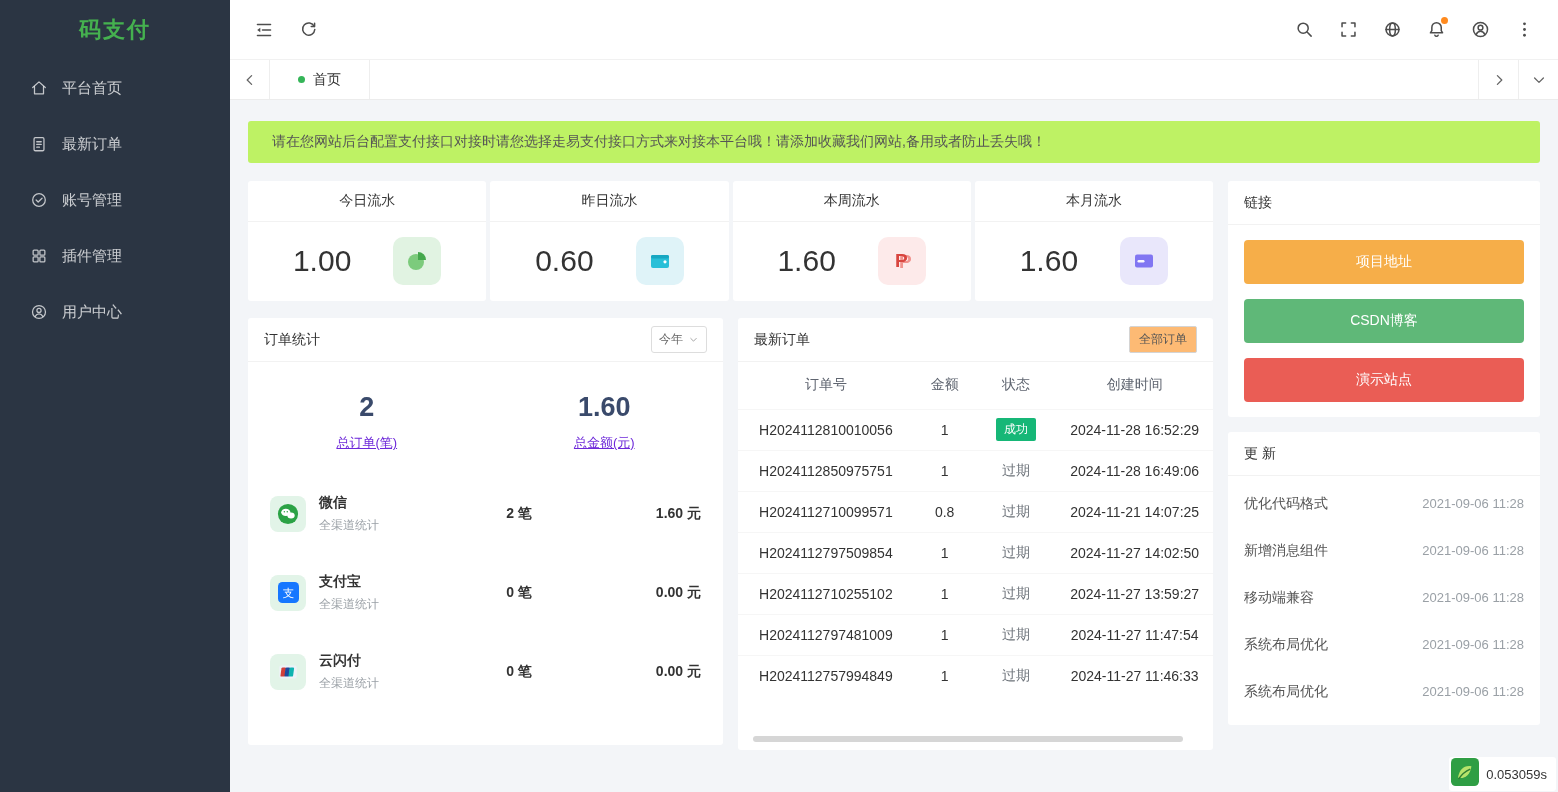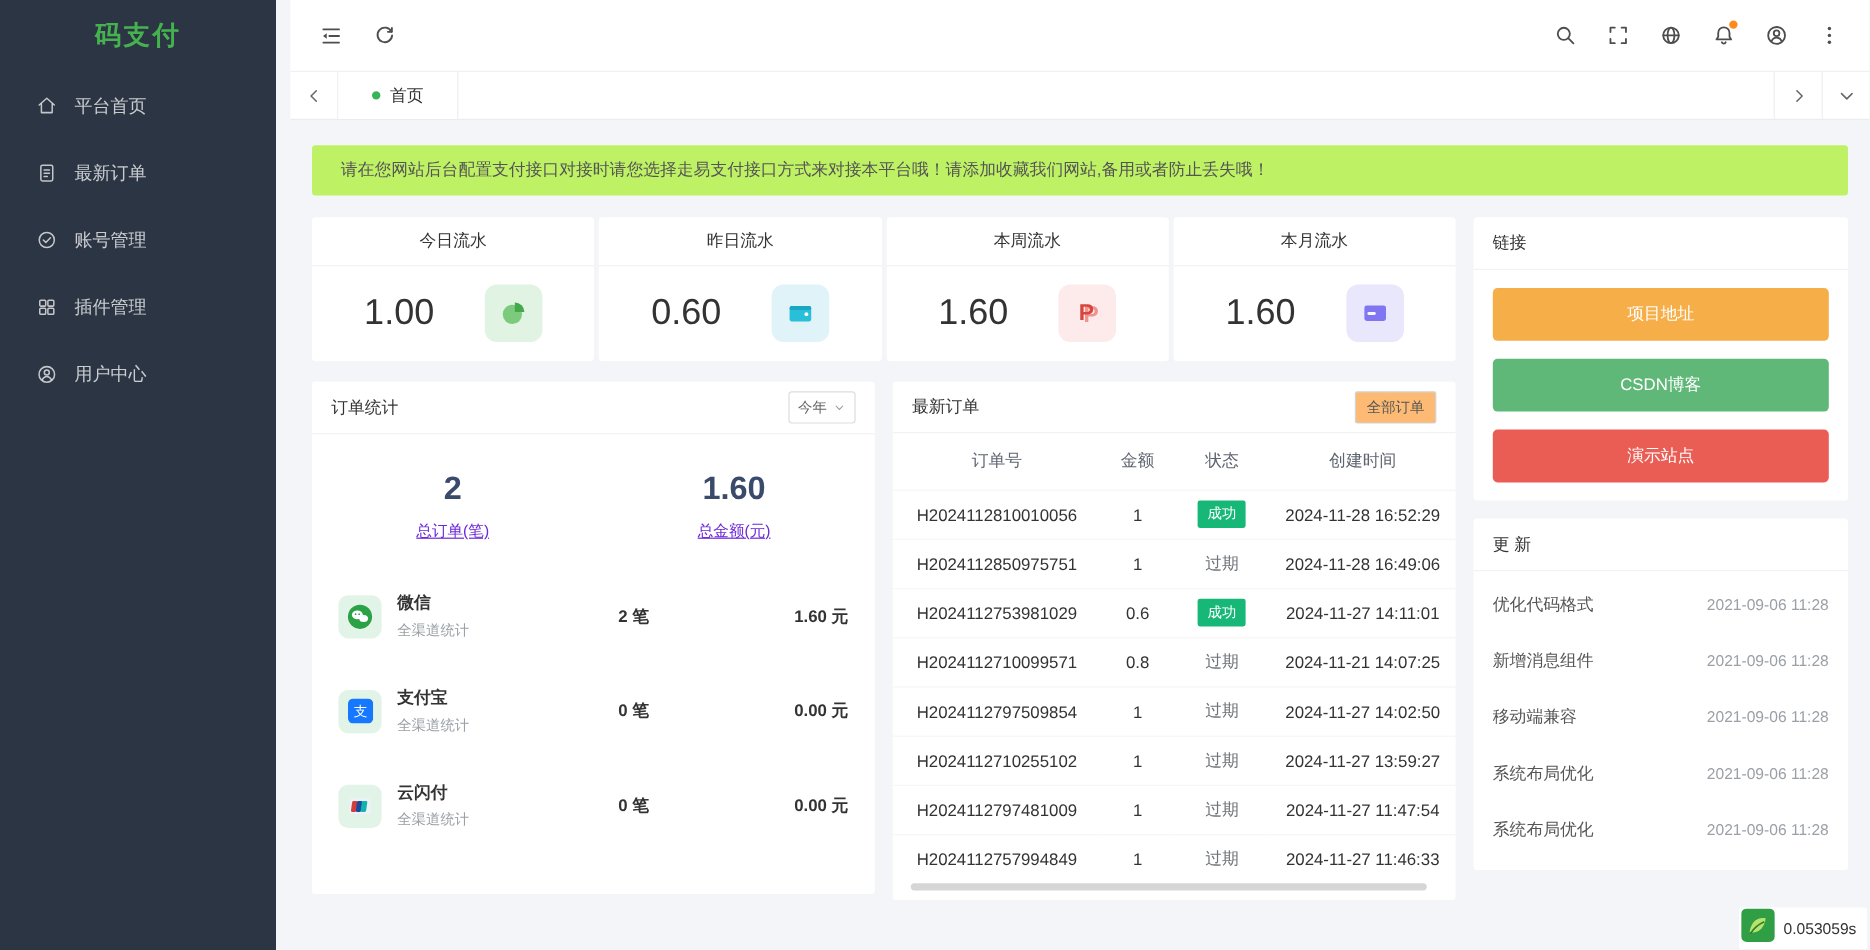--- a/index.html
+++ b/index.html
@@ -9,21 +9,21 @@
   
   .sidebar { width:230px; flex-shrink:0; background:#2b3543; display:flex; flex-direction:column; }
   .logo { height:60px; display:flex; align-items:center; justify-content:center;
           color:#45b14f; font-size:22px; font-weight:bold; letter-spacing:2px; }
   .menu-item { height:56px; display:flex; align-items:center; padding-left:30px; gap:14px;
                color:rgba(255,255,255,.75); font-size:15px; cursor:pointer; }
   .micon { width:18px; height:18px; display:flex; align-items:center; justify-content:center; }
   .micon svg { stroke:rgba(255,255,255,.72); fill:none; stroke-width:1.4; stroke-linecap:round; stroke-linejoin:round; }
 
   
-  .main { flex:1; display:flex; flex-direction:column; min-width:0;margin-left:12px; }
+  .main { flex:1; display:flex; flex-direction:column; min-width:0; }
 
   .topbar { height:60px; background:#fff; border-bottom:1px solid #f1f1f1;
             display:flex; align-items:center; justify-content:space-between; padding:0 12px; }
   .topbar-group { display:flex; align-items:center; }
   .icon-btn { width:44px; height:44px; display:flex; align-items:center; justify-content:center;
               cursor:pointer; position:relative; border-radius:3px; }
   .icon-btn svg { stroke:#4d4d4d; fill:none; stroke-width:1.6; stroke-linecap:round; stroke-linejoin:round; }
   .dot-badge { position:absolute; top:9px; right:10px; width:7px; height:7px; border-radius:50%; }
 
   .tabbar { height:40px; background:#fff; border-bottom:1px solid #ececec; display:flex; align-items:stretch; }
@@ -416,26 +416,20 @@
                     <td>2024-11-28 16:52:29</td>
                   </tr>
 
                   <tr>
                     <td>H2024112850975751</td>
                     <td>1</td>
                     <td><span class="status-pill expired">过期</span></td>
                     <td>2024-11-28 16:49:06</td>
                   </tr>
 
-                  <tr>
-                    <td>H2024112753981029</td>
-                    <td>0.6</td>
-                    <td><span class="status-pill success">成功</span></td>
-                    <td>2024-11-27 14:11:01</td>
-                  </tr>
 
                   <tr>
                     <td>H2024112710099571</td>
                     <td>0.8</td>
                     <td><span class="status-pill expired">过期</span></td>
                     <td>2024-11-21 14:07:25</td>
                   </tr>
 
                   <tr>
                     <td>H2024112797509854</td>

